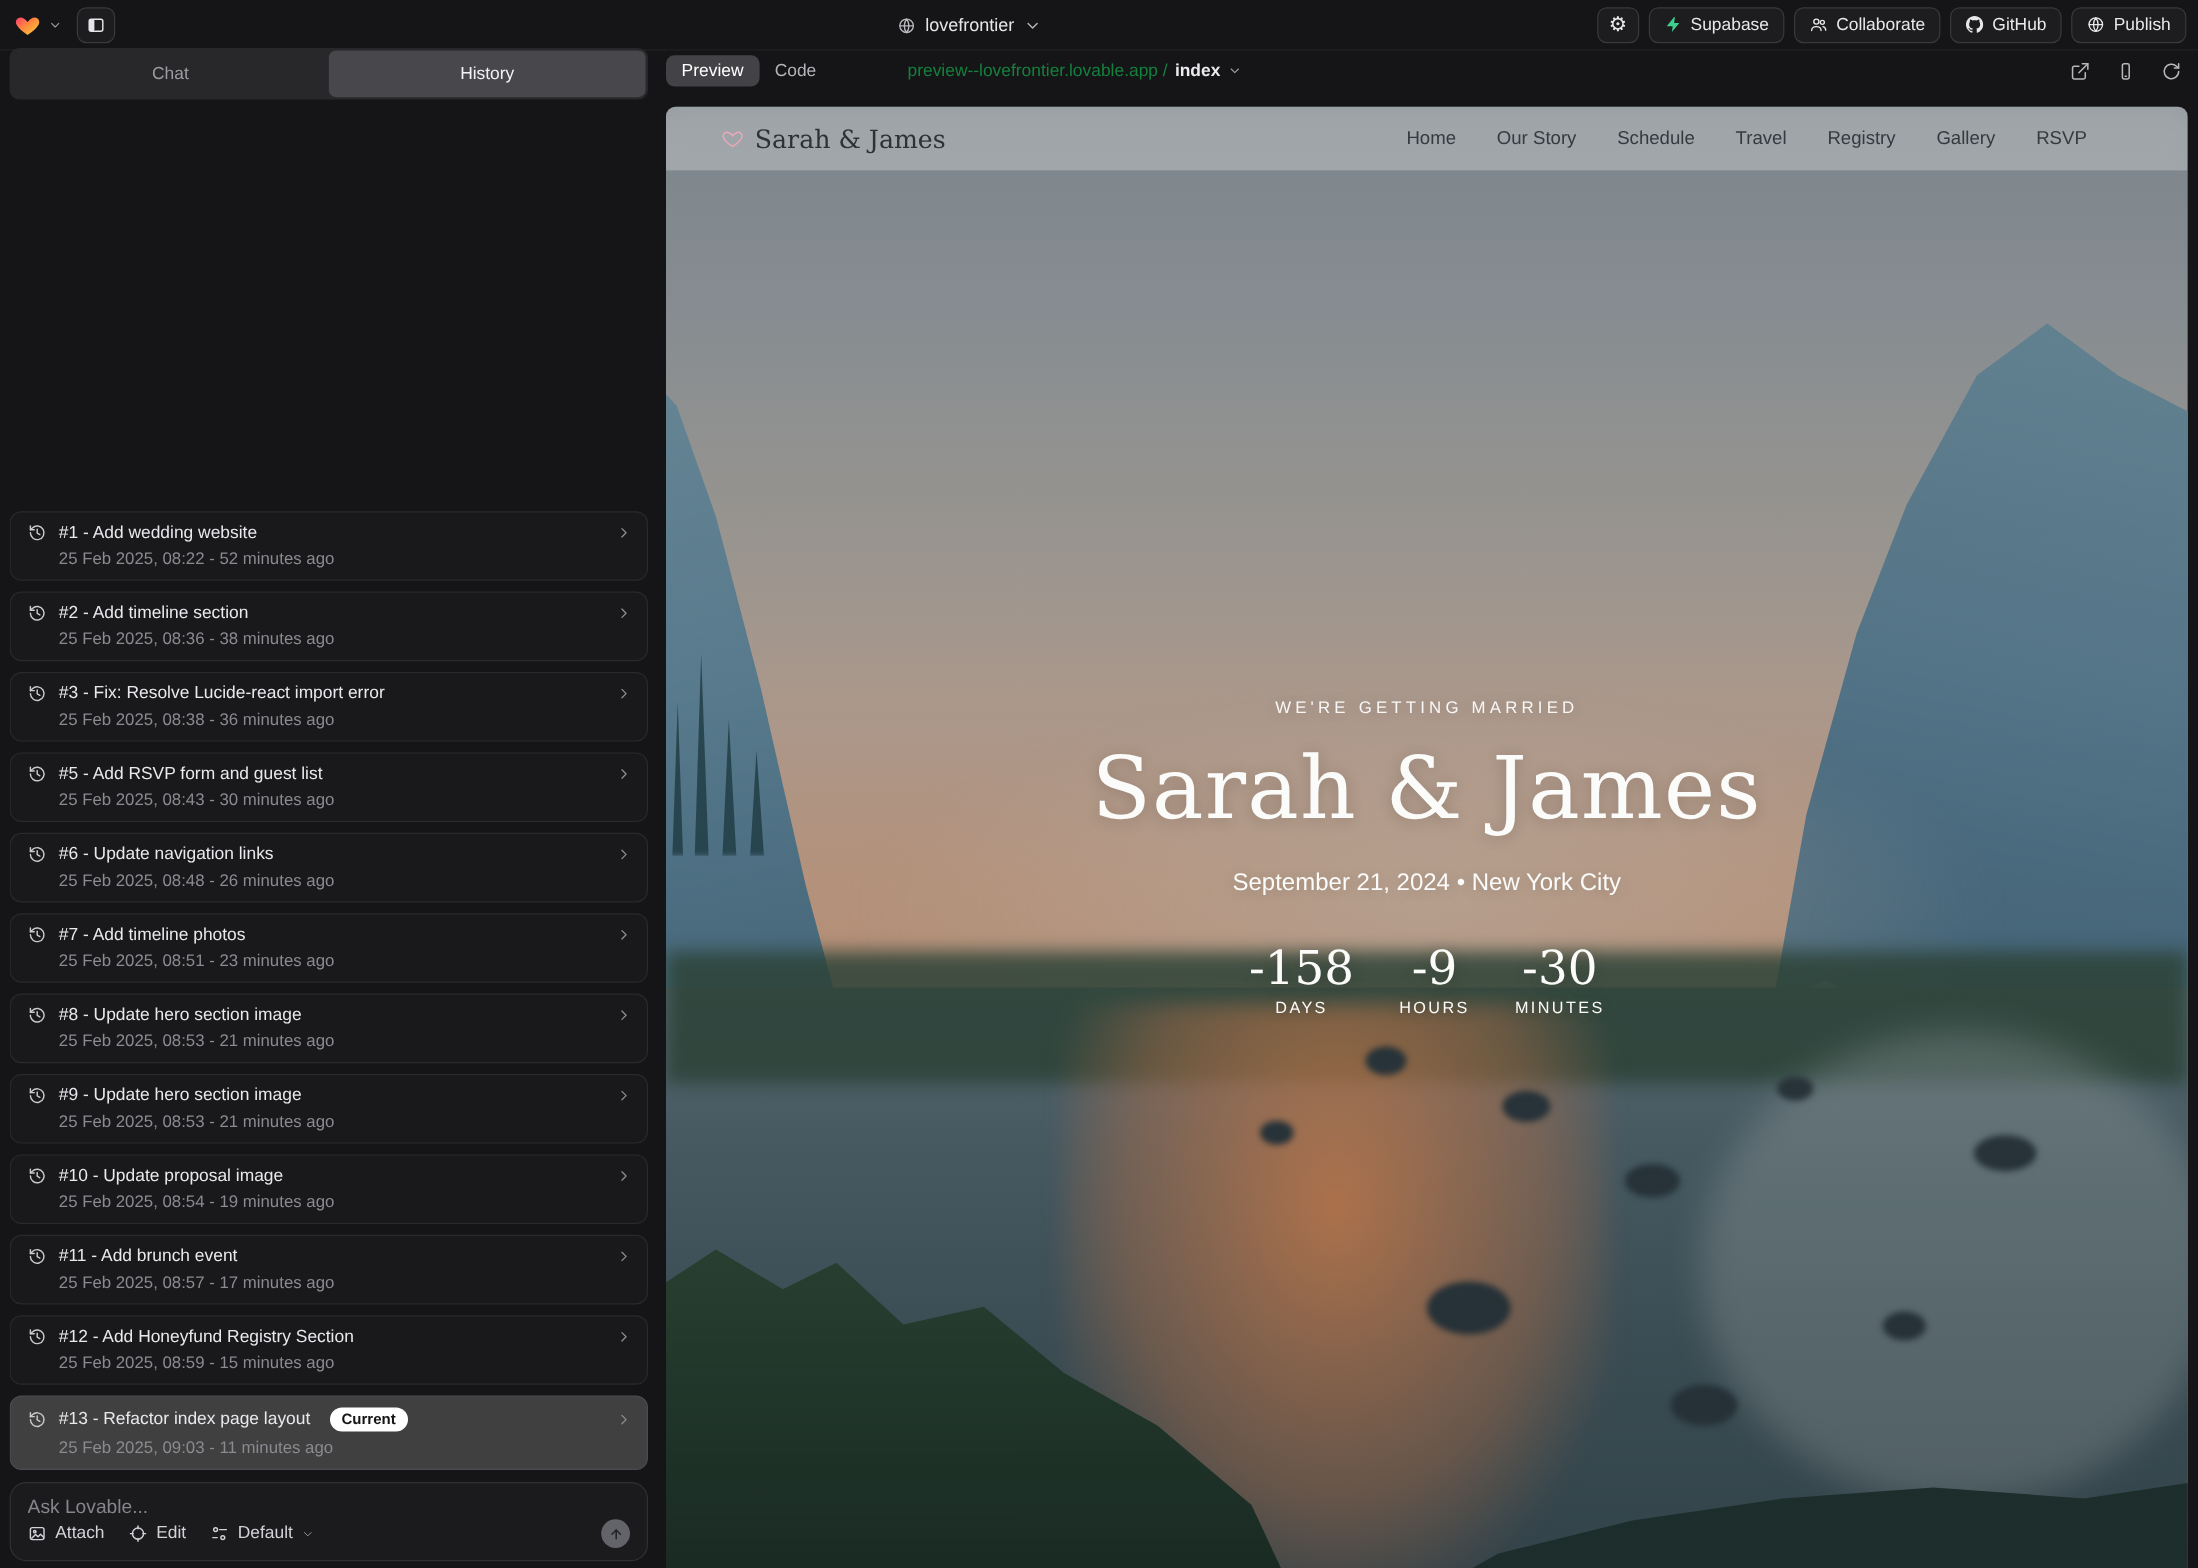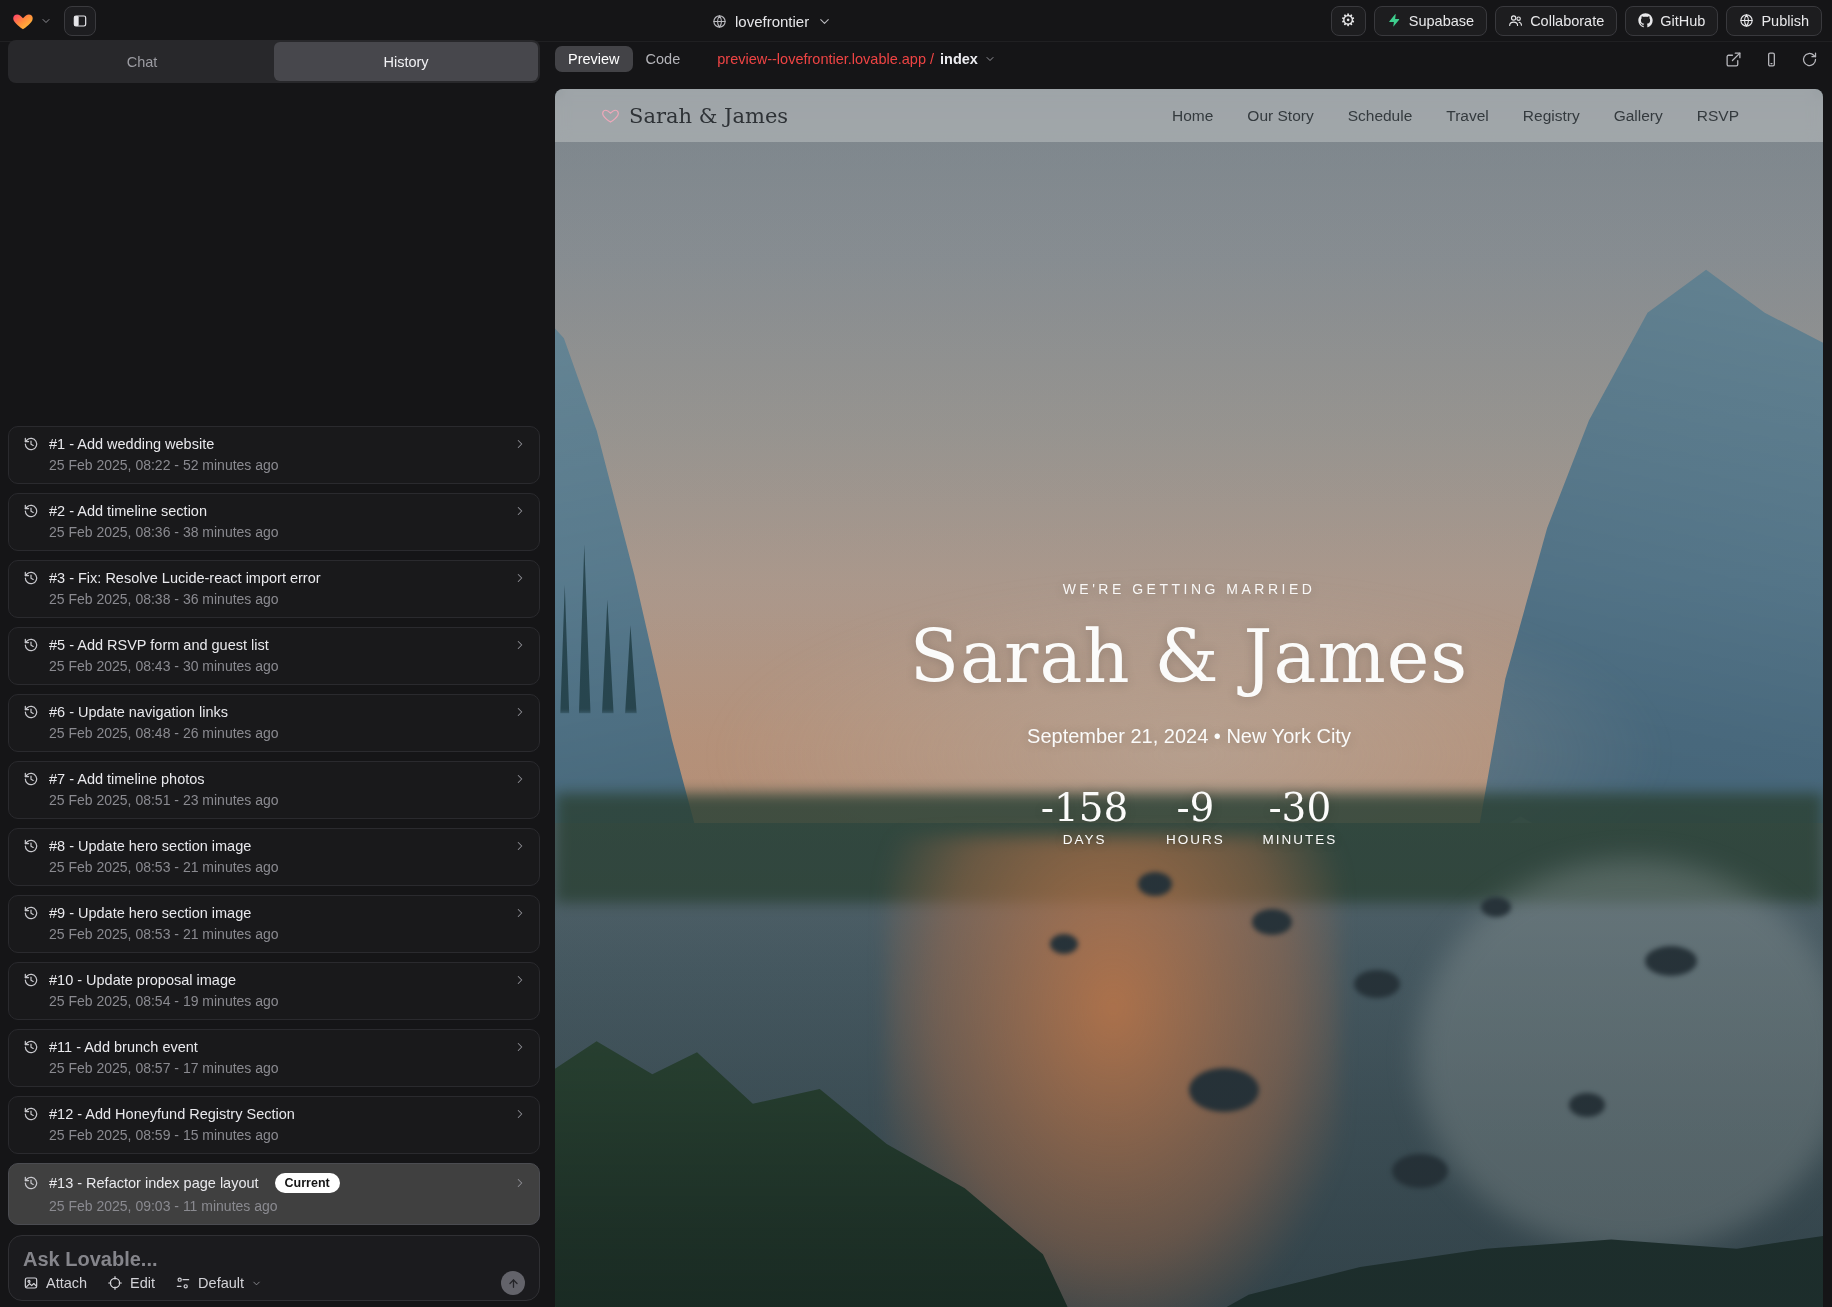--- a/index.html
+++ b/index.html
@@ -13,21 +13,21 @@
   svg { display:block; }
   .ico { stroke:currentColor; fill:none; stroke-width:1.8; stroke-linecap:round; stroke-linejoin:round; }
 
   
   .topbar { position:absolute; top:0; left:0; right:0; height:42px; display:flex; align-items:center; padding:0 10px 0 12px; border-bottom:1px solid rgba(255,255,255,.05); }
   .topbar-left { display:flex; align-items:center; gap:6px; }
   .logo-heart { width:22px; height:22px; cursor:pointer; }
   .tiny-chev { width:12px; height:12px; color:#9a9aa0; }
   .panel-btn { width:32px; height:30px; margin-left:12px; border:1px solid #3a3a3e; background:#1d1d20; border-radius:8px; display:flex; align-items:center; justify-content:center; color:#e6e6ea; cursor:pointer; }
   .panel-btn svg { width:16px; height:16px; }
-  .project-switch { position:absolute; left:712px; top:0; height:42px; display:flex; align-items:center; gap:8px; color:#b9b9be; cursor:pointer; }
+  .project-switch { position:absolute; left:748px; top:0; height:42px; display:flex; align-items:center; gap:8px; color:#b9b9be; cursor:pointer; }
   .project-switch .name { font-size:15px; color:#e6e6e9; font-weight:500; }
   .project-switch svg { width:15px; height:15px; }
   .topbar-right { margin-left:auto; display:flex; align-items:center; gap:8px; }
   .pill { height:30px; display:flex; align-items:center; gap:7px; padding:0 12px; border:1px solid #39393d; background:#1d1d1f; border-radius:8px; font-size:14.5px; color:#e8e8ea; cursor:pointer; white-space:nowrap; }
   .pill svg { width:15px; height:15px; }
   .gear-btn { padding:0 9px; font-size:17px; }
 
   
   .sidebar { position:absolute; left:8px; top:40px; width:532px; bottom:6px; display:flex; flex-direction:column; }
   .tabs { height:43px; background:#28282b; border-radius:8px; display:flex; padding:2px; flex:none; }
@@ -37,35 +37,35 @@
   .hist-item { border:1px solid #2a2a2e; background:#19191b; border-radius:10px; padding:9px 12px 10px 14px; cursor:pointer; flex:none; }
   .hist-item.current { background:#404040; border-color:#4b4c51; }
   .hist-top { display:flex; align-items:center; gap:10px; }
   .hist-top svg.hicon { width:16px; height:16px; color:#c9c9ce; flex:none; }
   .hist-title { font-size:14.5px; font-weight:500; color:#e9e9ed; white-space:nowrap; }
   .hist-badge { background:#ffffff; color:#141414; font-size:12.5px; font-weight:700; border-radius:999px; padding:3px 10px; margin-left:6px; }
   .hist-chev { margin-left:auto; width:14px; height:14px; color:#8e8e94; flex:none; }
   .hist-meta { margin:5px 0 0 26px; font-size:14px; color:#8a8a90; }
 
   .composer { flex:none; margin-top:10px; border:1px solid #303034; background:#1b1b1e; border-radius:14px; padding:12px 14px 10px; height:66px; display:flex; flex-direction:column; justify-content:space-between; }
-  .composer input { background:transparent; border:none; outline:none; font-size:20px; color:#e8e8ec; font-family:inherit; width:100%;font-weight:bold; }
+  .composer input { background:transparent; border:none; outline:none; font-size:16px; color:#e8e8ec; font-family:inherit; width:100%; }
   .composer input::placeholder { color:#85858b; }
   .composer-row { display:flex; align-items:center; gap:20px; }
   .c-btn { display:flex; align-items:center; gap:7px; font-size:14.5px; color:#d2d2d7; cursor:pointer; }
   .c-btn svg { width:16px; height:16px; }
   .c-btn .dd { width:11px; height:11px; color:#9a9aa0; }
   .send-btn { margin-left:auto; width:24px; height:24px; border-radius:50%; background:#63636a; display:flex; align-items:center; justify-content:center; color:#242428; cursor:pointer; }
   .send-btn svg { width:13px; height:13px; stroke-width:2.4; }
 
   
   .ptoolbar { position:absolute; left:555px; right:10px; top:42px; height:34px; display:flex; align-items:center; }
   .ptab { font-size:14.5px; padding:5px 13px; border-radius:7px; color:#b4b4b9; cursor:pointer; }
   .ptab.active { background:#434347; color:#ffffff; }
   .purl { display:flex; align-items:center; gap:6px; margin-left:24px; cursor:pointer; font-size:14.5px; }
-  .purl .domain { color:#ef4444; }
+  .purl .domain { color:#15803d;margin-left:39px; }
   .purl .page { color:#ececf0; font-weight:600; }
   .purl svg { width:12px; height:12px; color:#a2a2a8; }
   .ptools { margin-left:auto; display:flex; align-items:center; gap:21px; padding-right:4px; }
   .ptools .tool { width:17px; height:17px; color:#b8b8bd; cursor:pointer; }
 
   
   .site { position:absolute; left:555px; top:77px; width:1268px; height:1224px; border-radius:8px; overflow:hidden;
     background:linear-gradient(180deg,#8e979e 0%,#989da1 14%,#a7a29c 28%,#bda494 42%,#cda286 53%,#d2a182 61%,#a9937f 66%,#6d7b79 70%,#57707a 74%);margin-top:12px; }
   .layer { position:absolute; }
   .cliff-left { left:-3%; top:17%; width:37%; height:84%;

